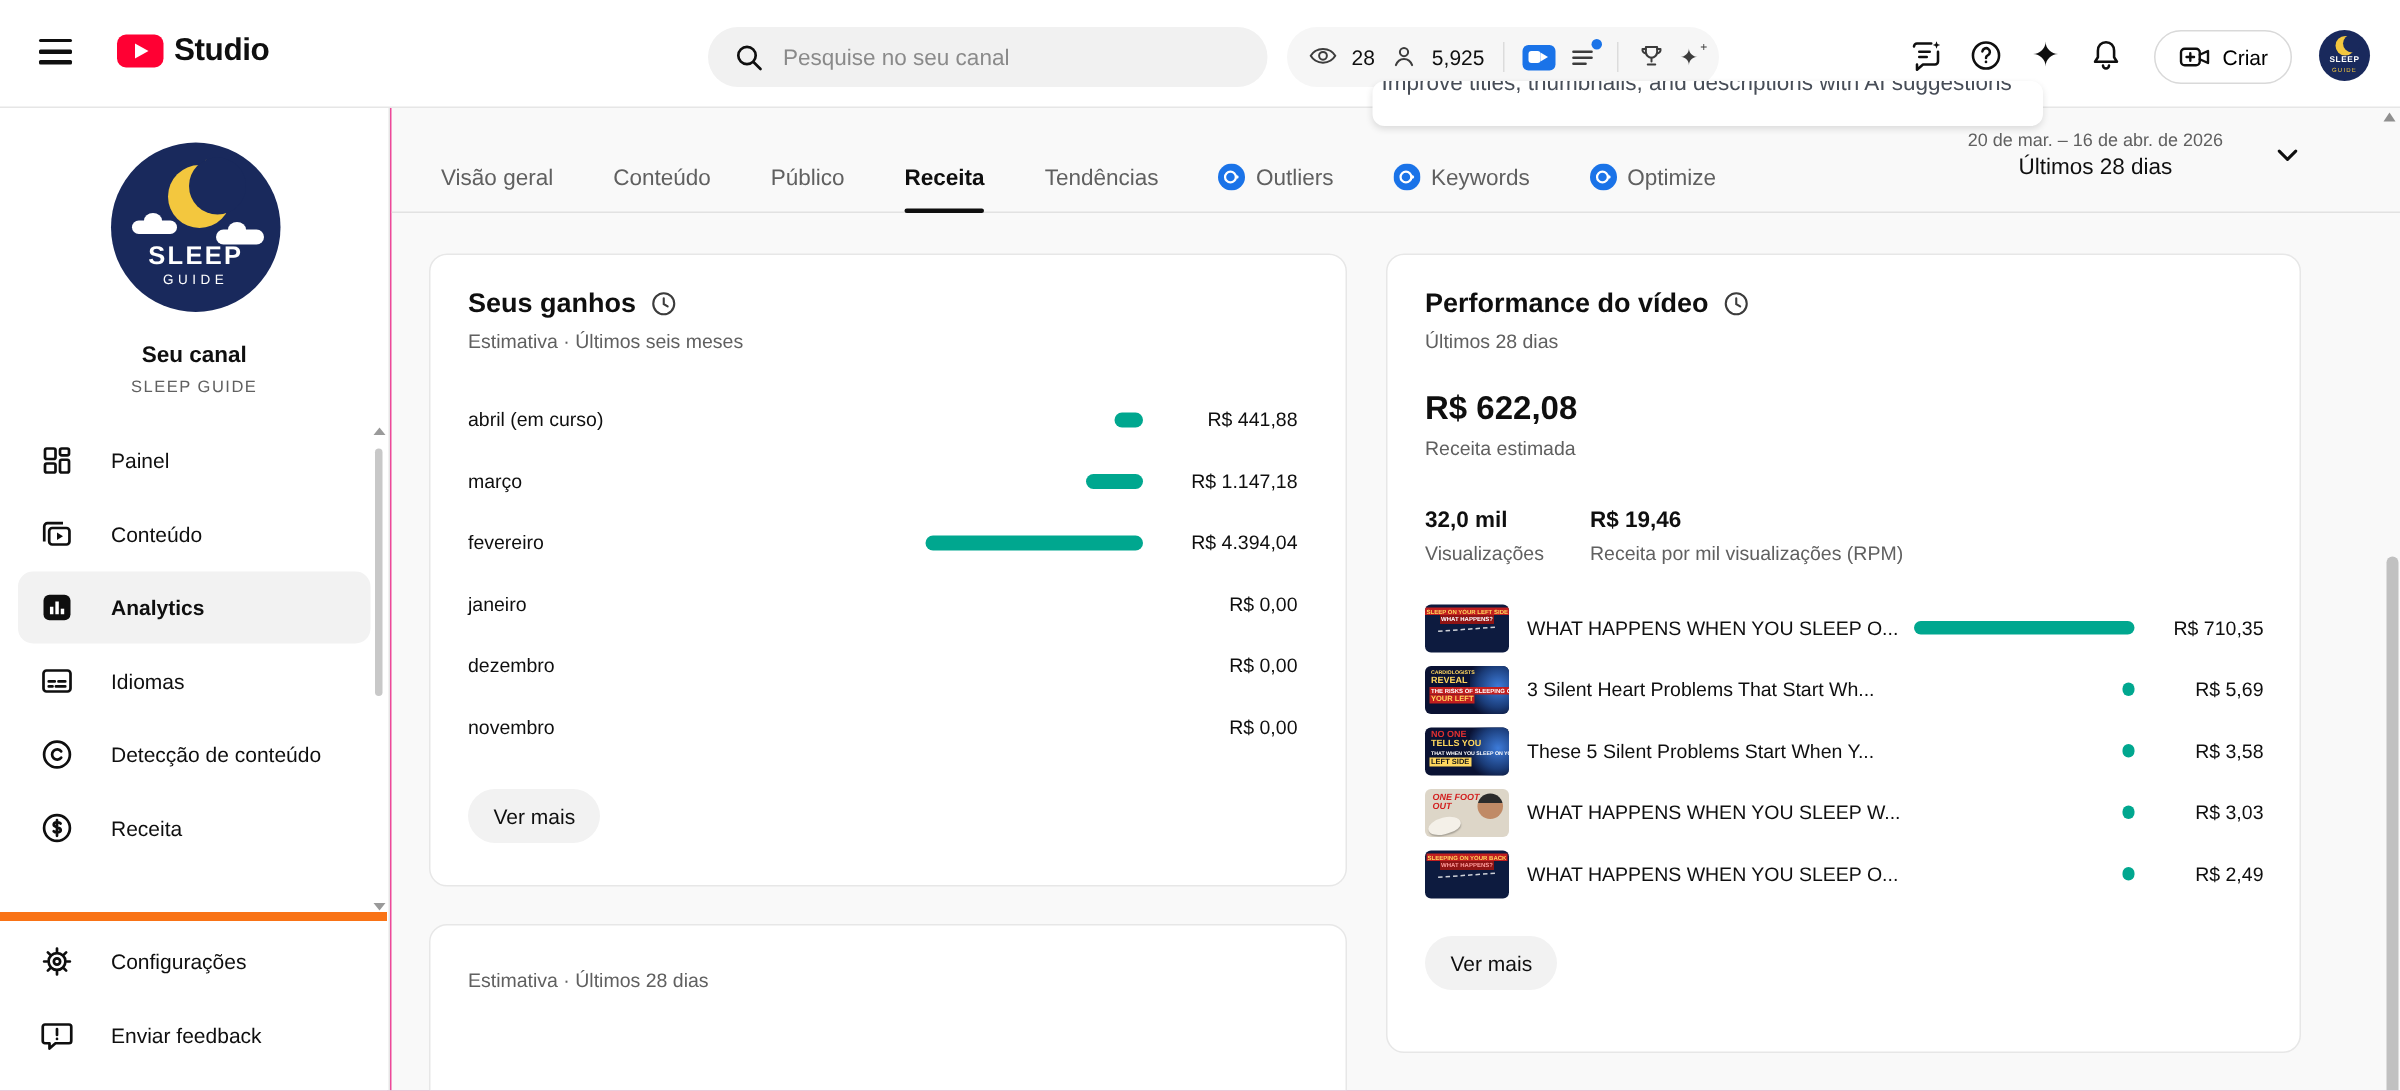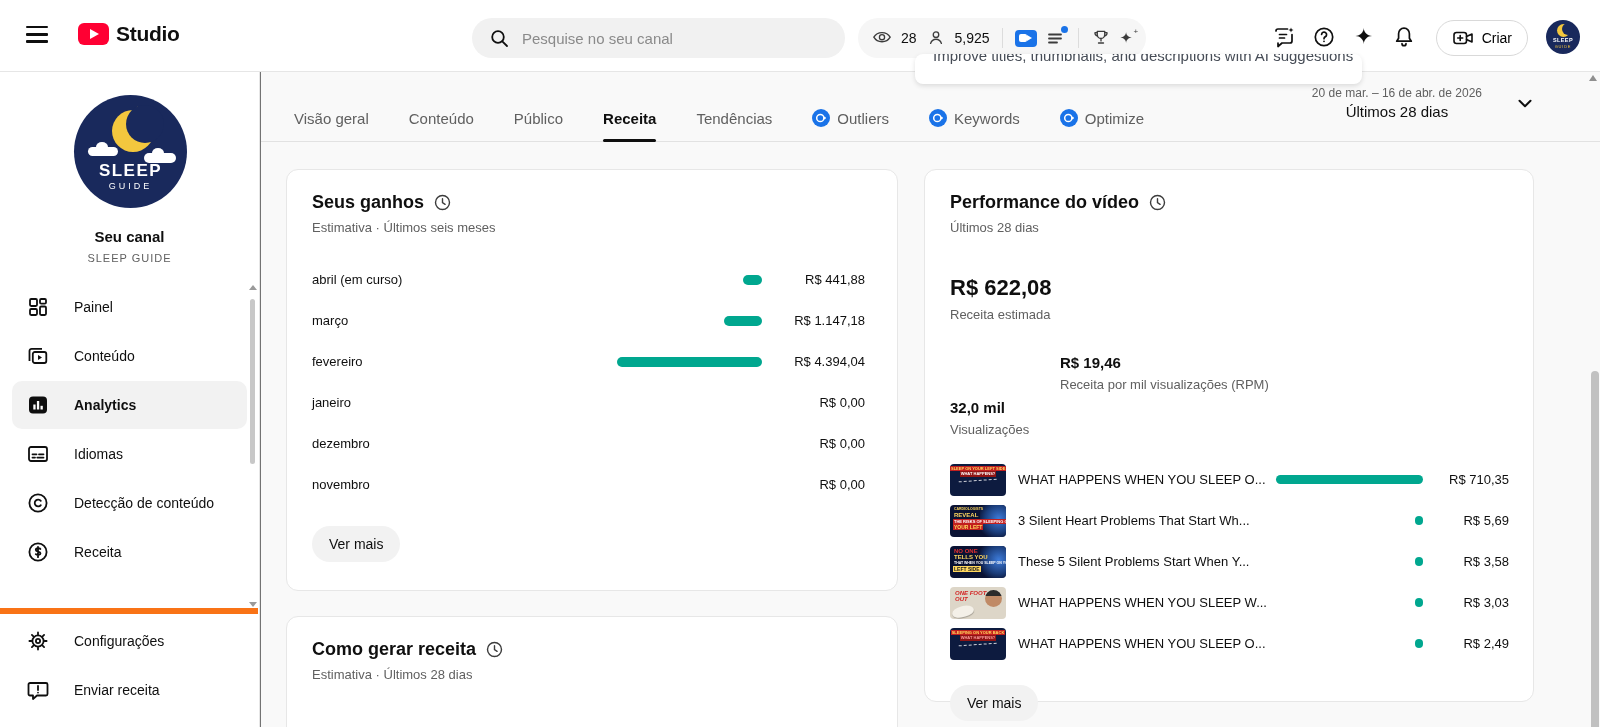--- a/index.html
+++ b/index.html
@@ -1,19 +1,19 @@
 <!DOCTYPE html>
 <html><head>
 <meta charset="utf-8">
 <style>
   * { margin:0; padding:0; box-sizing:border-box; }
   html,body { background:#ddd; }
   .stage{
     position:relative; width:1600px; height:727px; overflow:hidden;
-    background:#737373; font-family:"Liberation Sans", sans-serif; color:#0f0f0f;
+    background:#ec4899; font-family:"Liberation Sans", sans-serif; color:#0f0f0f;
     --teal:#00a78f; --blue:#1a73e8;
   }
   svg{ display:block; }
 
   
   .header{ position:absolute; top:0; left:0; right:0; height:72px; background:#fff;
            border-bottom:1px solid #e6e6e6; z-index:20; }
   .hamburger{ position:absolute; left:26px; top:26px; width:22px; height:18px; cursor:pointer; }
   .hamburger span{ display:block; height:2.4px; background:#0f0f0f; margin-bottom:4.8px; border-radius:1px;}
   .logo{ position:absolute; left:78px; top:22px; display:flex; align-items:center; gap:7px; }
@@ -53,21 +53,21 @@
   .avatar-mini .m1{ position:absolute; left:11px; top:4px; width:13px; height:13px; border-radius:50%; background:#f3c73e;}
   .avatar-mini .m2{ position:absolute; left:16px; top:3px; width:12px; height:12px; border-radius:50%; background:#19295c;}
   .avatar-mini .t1{ position:absolute; left:0; right:0; top:17px; text-align:center; color:#fff;
                     font-size:5.5px; font-weight:700; letter-spacing:.4px;}
   .avatar-mini .t2{ position:absolute; left:0; right:0; top:24px; text-align:center; color:#f3c73e;
                     font-size:4px; letter-spacing:.8px;}
 
   
   .ai-tooltip{ position:absolute; left:915px; top:54px; width:447px; height:30px; background:#fff;
                border-radius:8px; box-shadow:0 2px 5px rgba(0,0,0,.12); z-index:30; overflow:hidden; }
-  .ai-tooltip span{ position:absolute; left:18px; top:-7px; white-space:nowrap; font-size:15px; color:#474d57; }
+  .ai-tooltip span{ position:absolute; left:6px; top:-7px; white-space:nowrap; font-size:15px; color:#474d57; }
 
   
   .sidebar{ position:absolute; top:72px; left:0; width:260px; bottom:0; background:#fff;
             border-right:1px solid #e6e6e6; z-index:10; }
   .avatar-big{ position:absolute; left:74px; top:23px; width:113px; height:113px; border-radius:50%;
                background:#19295c; overflow:hidden; cursor:pointer; }
   .avatar-big .moon{ position:absolute; left:38px; top:15px; width:42px; height:42px; border-radius:50%; background:#f3c73e; }
   .avatar-big .mooncut{ position:absolute; left:52px; top:10px; width:38px; height:38px; border-radius:50%; background:#19295c; }
   .avatar-big .star{ position:absolute; color:#f3c73e; font-size:8px; }
   .avatar-big .cloud{ position:absolute; background:#fff; border-radius:8px; }
@@ -118,24 +118,24 @@
 
   .mrows{ margin-top:24px; }
   .mrow{ height:41px; display:flex; align-items:center; }
   .mlabel{ font-size:13px; }
   .spacer{ flex:1; }
   .hbar{ height:10px; border-radius:5px; background:var(--teal); margin-right:13px; flex:none; }
   .mvalue{ width:90px; text-align:right; font-size:13px; flex:none; }
   .seemore{ margin-top:21px; height:36px; border:none; border-radius:18px; background:#f2f2f2;
             font-size:14px; font-weight:500; font-family:inherit; padding:0 17px; cursor:pointer; color:#0f0f0f; }
 
-  .bigval{ font-size:22px; font-weight:600; margin-top:40px; }
+  .bigval{ font-size:22px; font-weight:600; margin-top:24px; }
   .bigval-label{ font-size:13px; color:#606060; margin-top:6px; }
   .statsrow{ display:flex; margin-top:32px; }
-  .statcol1{ width:110px;margin-top:45px; }
+  .statcol1{ width:110px; }
   .statval{ font-size:15px; font-weight:700; }
   .statlabel{ font-size:13px; color:#606060; margin-top:6px; }
 
   .vrows{ margin-top:22px; }
   .vrow{ height:41px; display:flex; align-items:center; cursor:pointer; }
   .thumb{ width:56px; height:32px; border-radius:4px; position:relative; overflow:hidden; flex:none;
           background:#0d1b3f; color:#fff; display:flex; flex-direction:column; align-items:center;
           padding-top:2px; margin-right:12px; }
   .tl{ font-size:4px; line-height:5.5px; font-weight:700; white-space:nowrap; max-width:100%;
        overflow:hidden; padding:0 1px; position:relative; z-index:1; }
@@ -373,21 +373,21 @@
         <span>Configurações</span>
       </div>
       <div class="sideitem">
         <span class="sicon">
           <svg width="24" height="24" viewBox="0 0 24 24" fill="none" stroke="#0f0f0f" stroke-width="1.8" stroke-linecap="round" stroke-linejoin="round">
             <path d="M4 5h16a1.5 1.5 0 0 1 1.5 1.5V16a1.5 1.5 0 0 1-1.5 1.5h-9L7 21v-3.5H4A1.5 1.5 0 0 1 2.5 16V6.5A1.5 1.5 0 0 1 4 5z"></path>
             <path d="M12 8v4"></path>
             <circle cx="12" cy="14.6" r="0.9" fill="#0f0f0f" stroke="none"></circle>
           </svg>
         </span>
-        <span>Enviar receita</span>
+        <span>Enviar feedback</span>
       </div>
     </div>
   </div>
 
   <div class="content">
 
     <div class="tabs-strip">
       <div class="tabs">
         <div class="tab">
             <span>Visão geral</span>
@@ -502,29 +502,20 @@
             <span class="spacer"></span>
 
             <span class="mvalue">R$ 0,00</span>
           </div>
         </div>
 
       <button class="seemore">Ver mais</button>
     </div>
 
     <div class="card card-monetize">
-      <h2>
-        <span>Como gerar receita</span>
-        <span>
-          <svg width="17" height="17" viewBox="0 0 17 17" fill="none" stroke="#3c3c3c" stroke-width="1.4">
-            <circle cx="8.5" cy="8.5" r="7"></circle>
-              <path d="M8.5 4.8v3.9l2.6 1.6" stroke-linecap="round"></path>
-          </svg>
-        </span>
-      </h2>
       <div class="sub">Estimativa · Últimos 28 dias</div>
     </div>
 
     <div class="card card-perf">
       <h2>
         <span>Performance do vídeo</span>
         <span>
           <svg width="17" height="17" viewBox="0 0 17 17" fill="none" stroke="#3c3c3c" stroke-width="1.4">
             <circle cx="8.5" cy="8.5" r="7"></circle>
               <path d="M8.5 4.8v3.9l2.6 1.6" stroke-linecap="round"></path>

